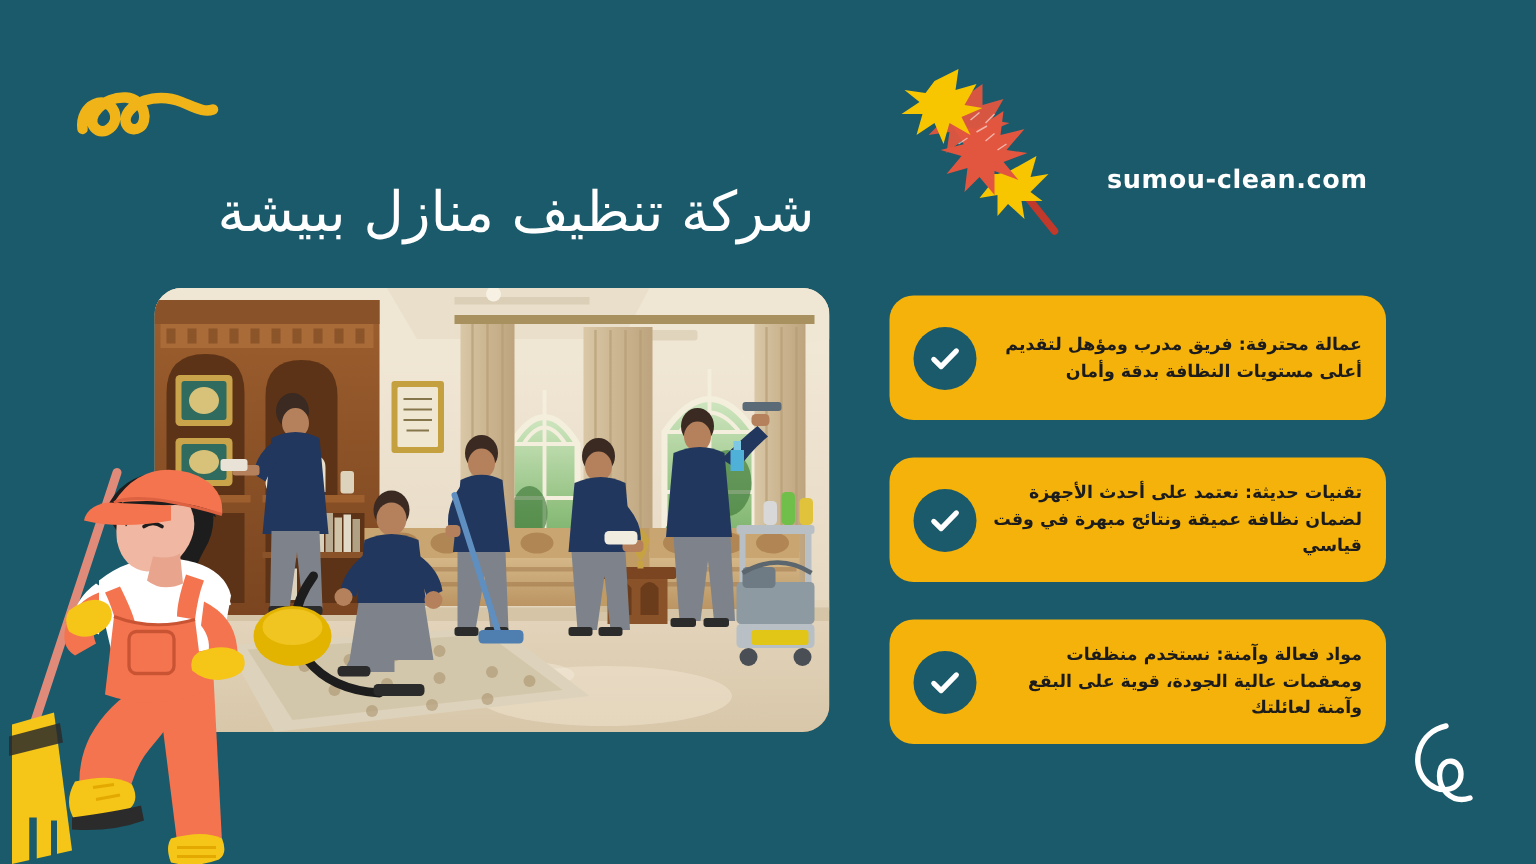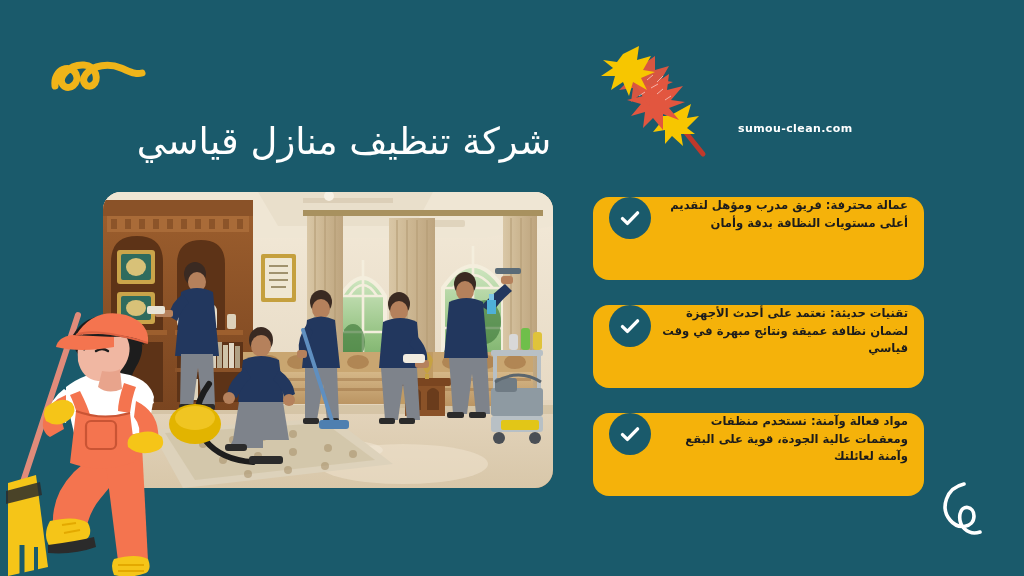--- a/index.html
+++ b/index.html
@@ -40,23 +40,23 @@
     font-weight:400;
     line-height:1.25;
     letter-spacing:0px;
     white-space:nowrap;
     direction:rtl;
   }
 
   
   .site-url {
     position:absolute;
-    left:738px; top:122px;
+    left:738px; top:110px;
     color:#ffffff;
-    font-size:11px;
+    font-size:17px;
     font-weight:bold;
     letter-spacing:0.4px;
     direction:ltr;
     font-family:"DejaVu Sans", "Liberation Sans", sans-serif;
   }
 
   
   .duster {
     position:absolute;
     left:595px; top:42px;
@@ -83,21 +83,21 @@
     flex-direction:column;
     gap:25px;
   }
   .feature-card {
     position:relative;
     background:#f5b20a;
     border-radius:16px;
     height:83px;
     display:flex;
     flex-direction:row-reverse;
-    align-items:flex-start;
+    align-items:center;
     padding:0 14px 0 10px;
   }
   .feature-text {
     flex:1;
     color:#1c1c1c;
     font-size:11.6px;
     font-weight:bold;
     line-height:1.52;
     text-align:right;
     direction:rtl;
@@ -144,21 +144,21 @@
       <path d="M46 24 L60 14 L60 28 L74 24 L66 38 L78 40 L64 46 L70 58 L56 50 L54 64 L46 52 L36 60 L38 46 L24 48 L34 38 L22 32 L36 30 Z" fill="#e2563f" opacity="0.95"></path>
 
       <path d="M28 12 L44 4 L42 18 L56 14 L48 28 L60 30 L46 36 L52 48 L38 40 L34 54 L28 40 L16 48 L20 34 L6 34 L18 26 L8 18 L22 20 Z" fill="#f7c600"></path>
 
       <g stroke="#ffffff" stroke-width="1" opacity="0.55" fill="none">
         <path d="M52 38 l6 -5 M56 46 l7 -4 M62 52 l6 -5 M50 50 l-6 4 M62 40 l6 -6 M70 58 l6 -4"></path>
       </g>
     </g>
   </svg>
 
-  <div class="title">شركة تنظيف منازل قياسي</div>
+  <div class="title">شركة تنظيف منازل ببيشة</div>
 
   <div class="site-url">sumou-clean.com</div>
 
   <div class="photo-card">
     <svg class="photo-svg" viewBox="0 0 450 296" preserveAspectRatio="none">
       <defs>
         <linearGradient id="wallG" x1="0" y1="0" x2="0" y2="1">
           <stop offset="0%" stop-color="#f3ead9"></stop>
             <stop offset="100%" stop-color="#e6d9c3"></stop>
         </linearGradient>

